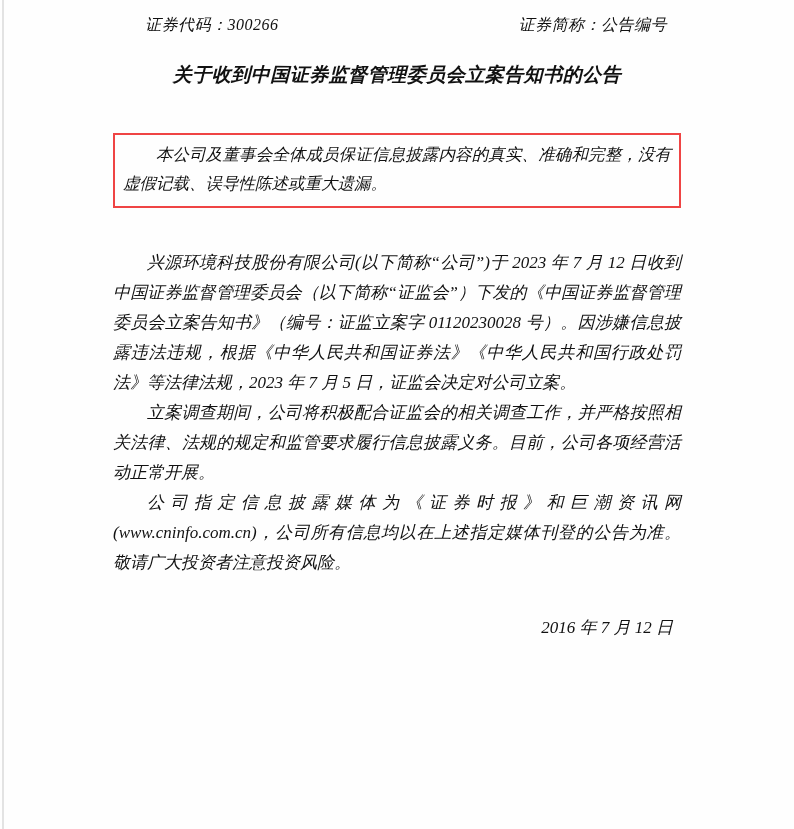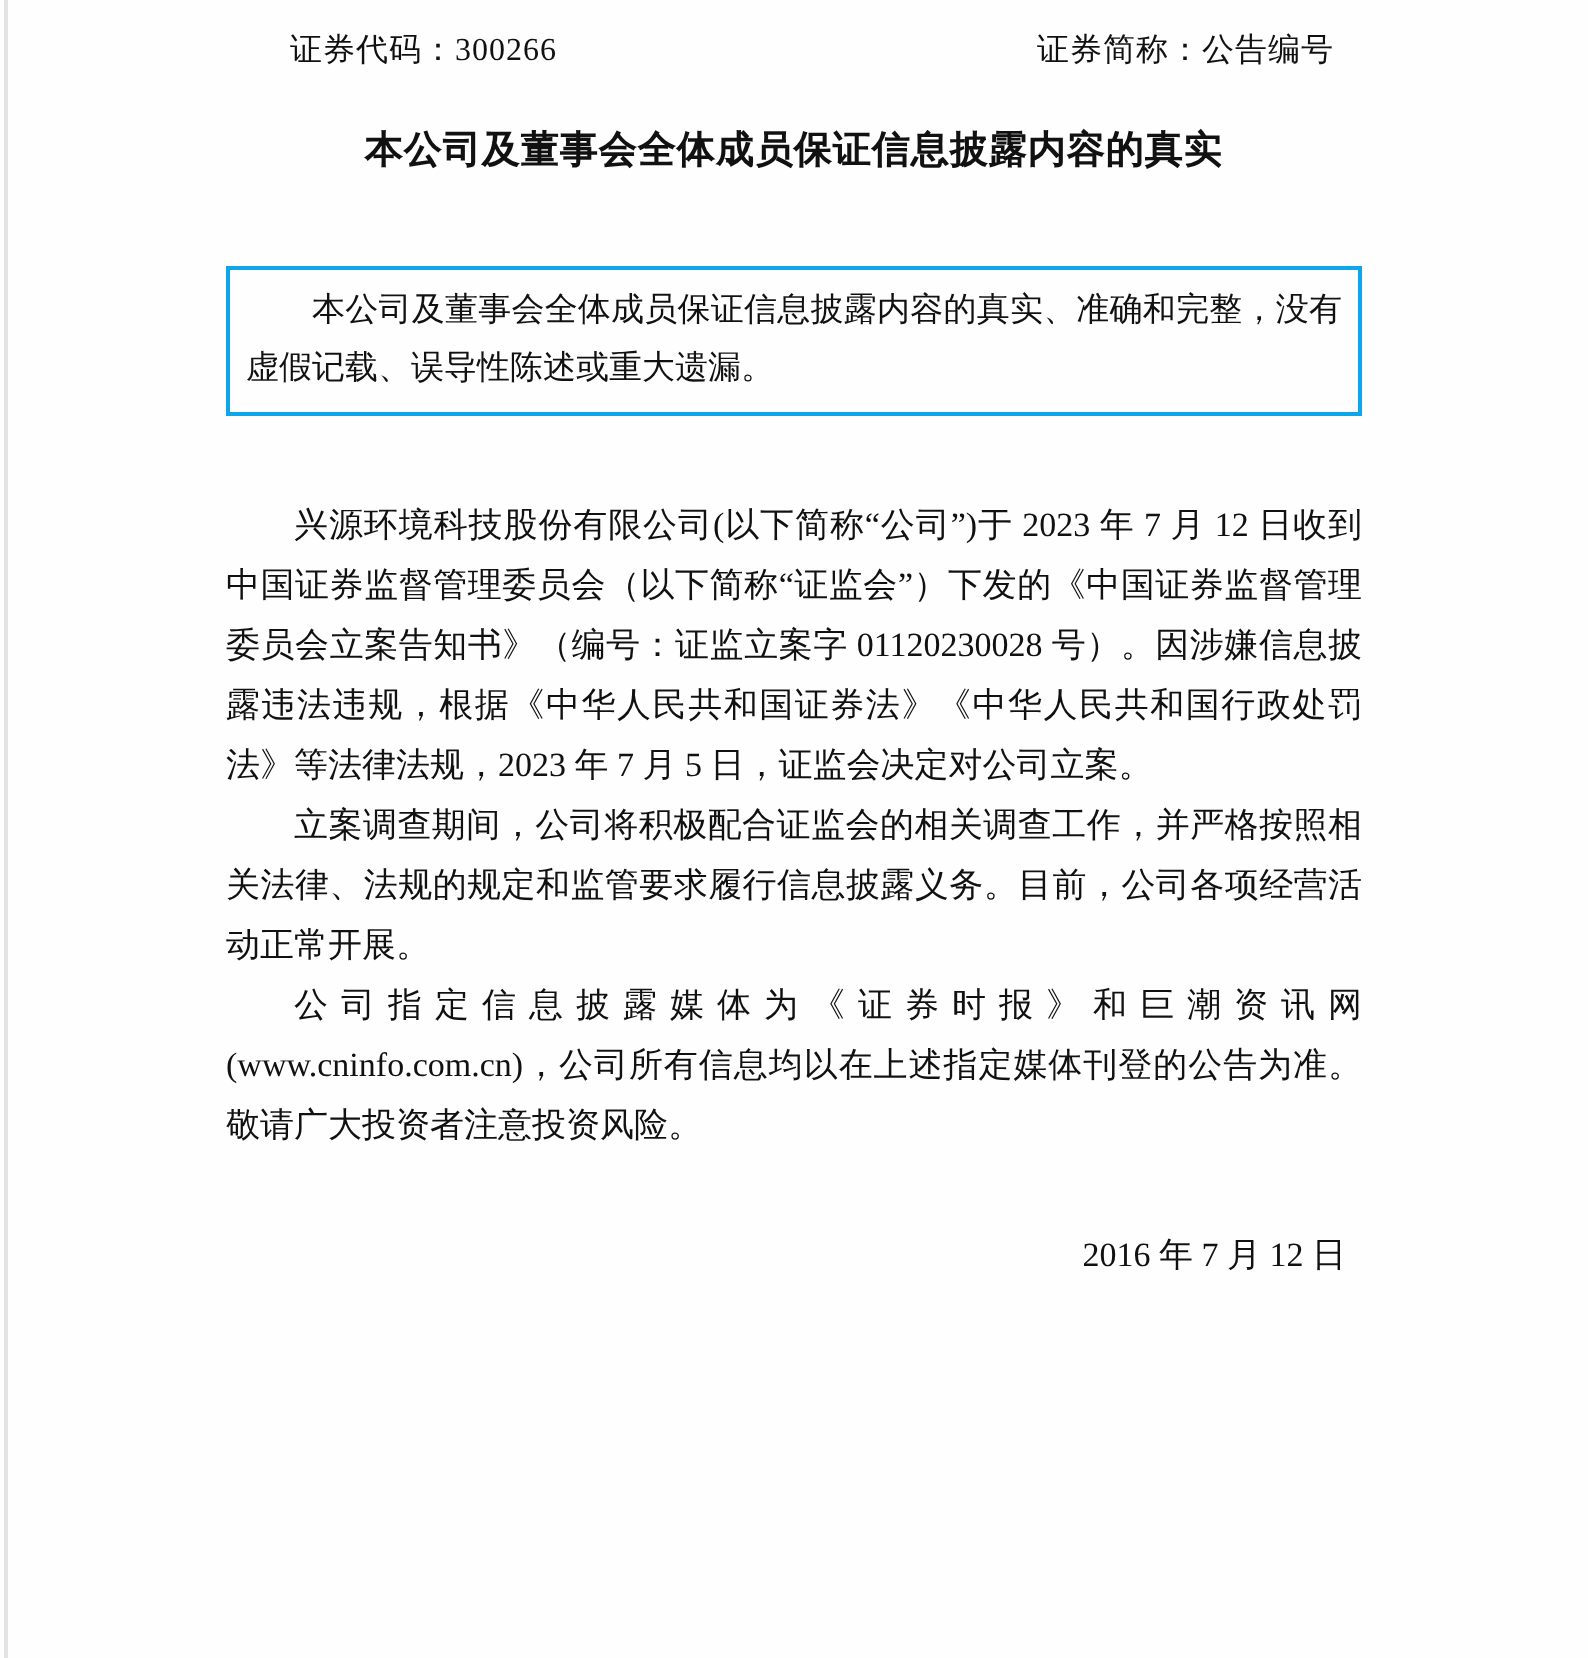--- a/index.html
+++ b/index.html
@@ -6,20 +6,21 @@
   html, body { background: #ffffff; }
 
   .page {
     position: relative;
     width: 794px;
     min-height: 829px;
     background: #fefefe;
     color: #111111;
     font-family: "Liberation Serif", "DejaVu Serif", serif;
     overflow: hidden;
+    font-style: italic;
   }
 
   .page-edge-line {
     position: absolute;
     left: 2px;
     top: 0;
     bottom: 0;
     width: 2px;
     background: #e3e3e3;
   }
@@ -50,21 +51,21 @@
     margin-top: 26px;
     text-align: center;
     font-family: "Liberation Sans", "DejaVu Sans", sans-serif;
     font-weight: bold;
     font-size: 19px;
     letter-spacing: 0.5px;
   }
 
   .declaration-box {
     margin-top: 45px;
-    border: 2px solid #0ea5e9;
+    border: 2px solid #ef4444;
     padding: 5px 8px 8px 8px;
     font-size: 16.5px;
     line-height: 29px;
   }
 
   .declaration-box p {
     text-indent: 2em;
     text-align: justify;
     text-justify: inter-ideograph;
   }
@@ -106,21 +107,21 @@
   <div class="page-edge-line"></div>
 
   <div class="content">
 
     <div class="doc-header">
       <span class="header-item"><span>证券代码：</span><span>300266</span></span>
       <span class="header-item"><span>证券简称：</span><span>公告编号</span></span>
     </div>
 
 
-    <h2 class="title-subject">本公司及董事会全体成员保证信息披露内容的真实</h2>
+    <h2 class="title-subject">关于收到中国证券监督管理委员会立案告知书的公告</h2>
 
     <div class="declaration-box">
       <p>本公司及董事会全体成员保证信息披露内容的真实、准确和完整，没有虚假记载、误导性陈述或重大遗漏。</p>
     </div>
 
     <div class="doc-body">
       <p>兴源环境科技股份有限公司(以下简称“公司”)于 2023 年 7 月 12 日收到中国证券监督管理委员会（以下简称“证监会”）下发的《中国证券监督管理委员会立案告知书》（编号：证监立案字 01120230028 号）。因涉嫌信息披露违法违规，根据《中华人民共和国证券法》《中华人民共和国行政处罚法》等法律法规，2023 年 7 月 5 日，证监会决定对公司立案。</p>
       <p>立案调查期间，公司将积极配合证监会的相关调查工作，并严格按照相关法律、法规的规定和监管要求履行信息披露义务。目前，公司各项经营活动正常开展。</p>
       <p>公司指定信息披露媒体为《证券时报》和巨潮资讯网(www.cninfo.com.cn)，公司所有信息均以在上述指定媒体刊登的公告为准。敬请广大投资者注意投资风险。</p>
     </div>

